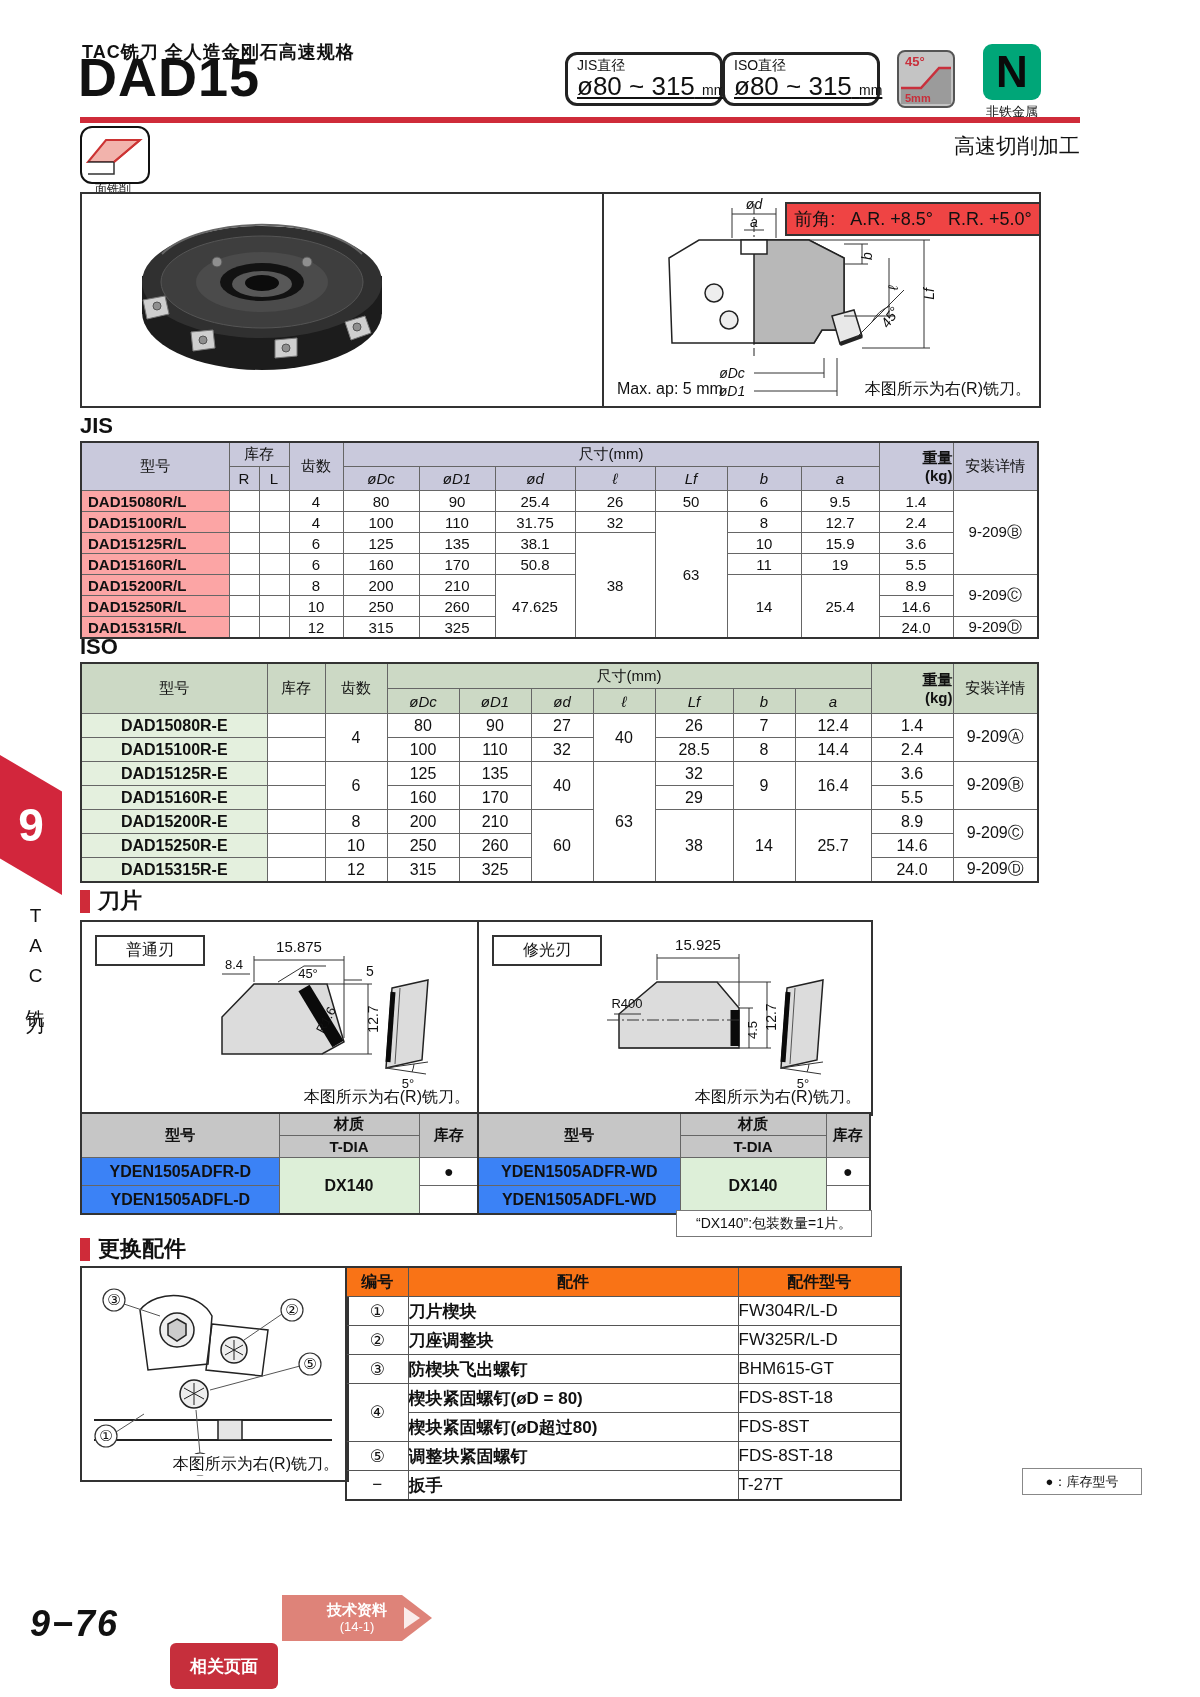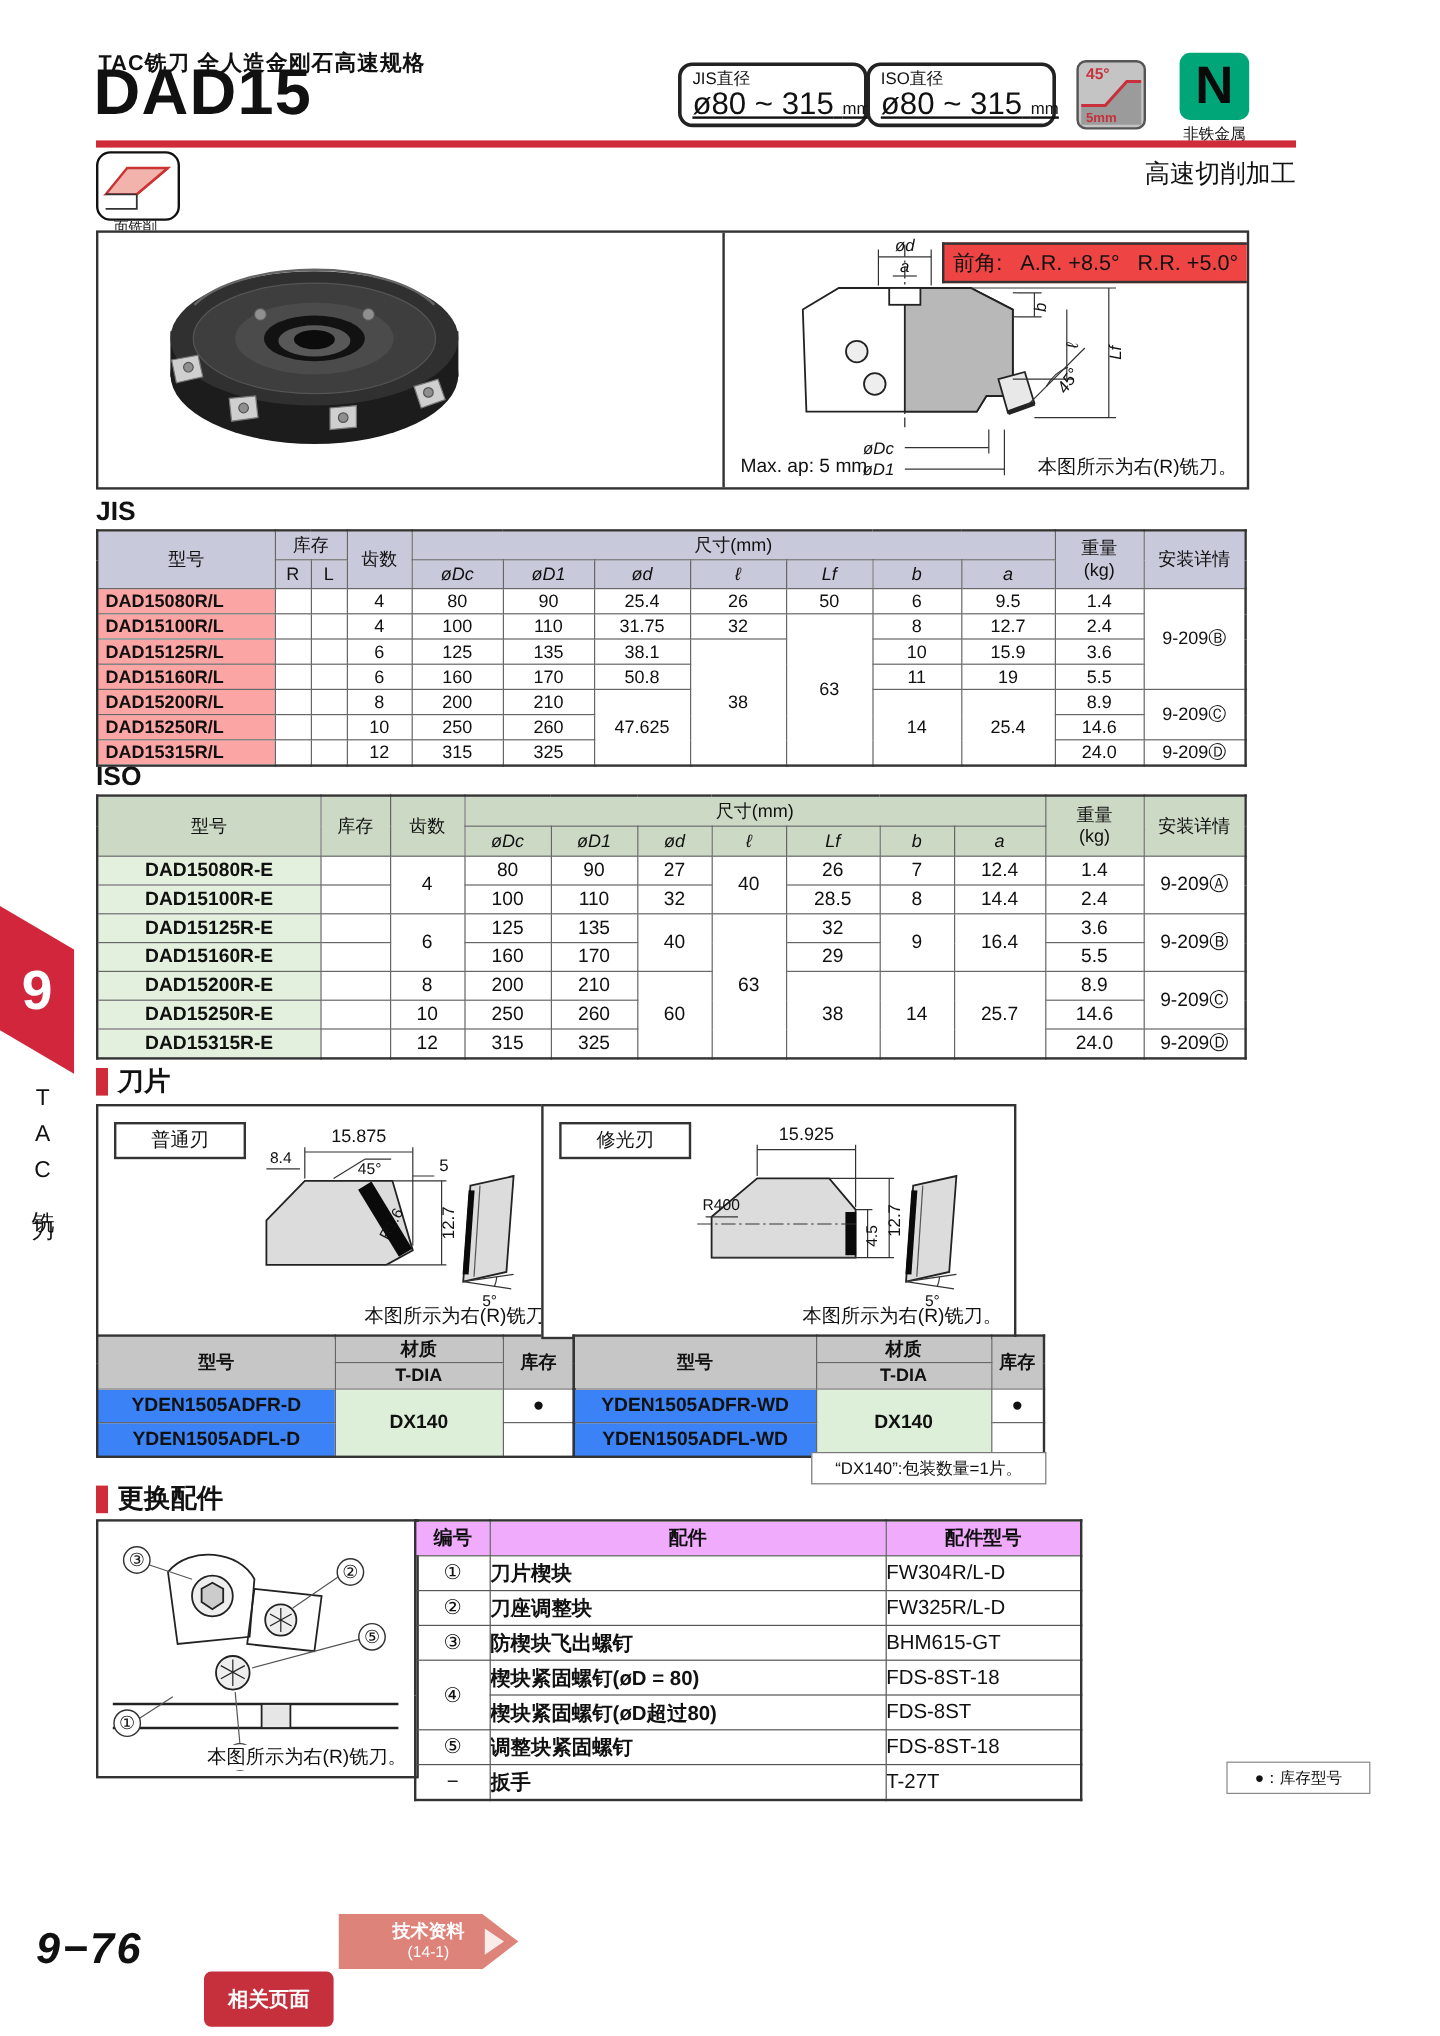--- a/index.html
+++ b/index.html
@@ -32,21 +32,21 @@
   
   table.tbl{border-collapse:collapse;table-layout:fixed;border:2px solid #333;}
   table.tbl th,table.tbl td{border:1px solid #666;text-align:center;padding:0;
      overflow:hidden;white-space:nowrap;font-weight:normal;}
   .jis-tbl th{background:#c9c9dc;font-size:15px;height:23px;}
   .jis-tbl td{font-size:15px;height:20px;}
   .iso-tbl th{background:#ccd9c5;font-size:15px;height:24px;}
   .iso-tbl td{font-size:16px;height:23px;}
   .jis-tbl td.mdl{background:#fca5a5;text-align:left;padding-left:6px;font-weight:bold;}
   .iso-tbl td.mdl{background:#e4f0de;font-weight:bold;}
-  .dimhead{font-weight:normal;}
+  .dimhead{font-weight:bold;text-align:right;}
   .wt-head div{line-height:1.15;}
 
   
   .sec-label{font-size:22px;font-weight:bold;}
   .sec-bar{width:10px;height:23px;background:#cf2b39;display:inline-block;}
   .sec-head{display:flex;gap:8px;align-items:center;}
   .sec-head .t{font-size:22px;font-weight:bold;}
 
   
   .diag-box{border:2px solid #333;background:#fff;}
@@ -56,21 +56,21 @@
   table.ins-tbl th,table.ins-tbl td{border:1px solid #666;text-align:center;padding:0;white-space:nowrap;overflow:hidden;}
   table.ins-tbl th{background:#c6c6c6;font-size:15px;height:21px;font-weight:bold;}
   table.ins-tbl td{font-size:16px;height:27px;}
   td.ins-mdl{background:#3b82f6;font-weight:bold;font-size:15px;}
   td.ins-grade{background:#ddefd8;font-weight:bold;}
   .pack-note{border:1.5px solid #777;font-size:14px;display:flex;align-items:center;justify-content:center;background:#fff;}
 
   
   table.sp-tbl{border-collapse:collapse;table-layout:fixed;border:2px solid #333;}
   table.sp-tbl th,table.sp-tbl td{border:1px solid #555;padding:0;white-space:nowrap;overflow:hidden;}
-  table.sp-tbl th{background:#f0abfc;font-size:16px;height:28px;text-align:center;font-weight:bold;}
+  table.sp-tbl th{background:#f97316;font-size:16px;height:28px;text-align:center;font-weight:bold;}
   table.sp-tbl td{font-size:17px;height:28px;}
   td.sp-no{text-align:center;}
   td.sp-part{text-align:left;padding-left:10px;font-weight:bold;}
   td.sp-pn{text-align:left;padding-left:10px;}
   .stock-note{border:1.5px solid #888;font-size:13px;display:flex;align-items:center;justify-content:center;background:#fff;}
 
   
   .chapter-tab{background:#d2263c;clip-path:polygon(0 0,100% 26%,100% 100%,0 74%);
       display:flex;align-items:center;justify-content:center;}
   .chapter-num{color:#fff;font-size:46px;font-weight:bold;}
@@ -534,21 +534,21 @@
         <td class="ins-grade" rowspan="2">DX140</td>
         <td>●</td>
       </tr>
       <tr>
         <td class="ins-mdl">YDEN1505ADFL-D</td>
         <td></td>
       </tr>
     </tbody>
   </table>
 
-  <div class="abs diag-box" style="left:451px;top:920px;width:392px;height:192px;">
+  <div class="abs diag-box" style="left:477px;top:920px;width:392px;height:192px;">
     <div class="tag-box" style="left:13px;top:13px;width:106px;height:27px;">修光刃</div>
     <svg class="abs" style="left:0;top:0;" width="388" height="188" viewBox="0 0 388 188">
       <g stroke="#222" stroke-width="1.5" fill="#dcdcdc">
         <polygon points="140,92 178,60 238,60 260,86 260,126 140,126"></polygon>
         <line x1="256" y1="88" x2="256" y2="124" stroke="#0a0a0a" stroke-width="9"></line>
         <polygon points="308,66 344,58 338,138 302,146"></polygon>
         <line x1="309" y1="70" x2="304" y2="140" stroke="#0a0a0a" stroke-width="5"></line>
         <line x1="316" y1="66" x2="311" y2="142" stroke="#555" stroke-width="1"></line>
       </g>
       <g stroke="#333" stroke-width="1" fill="none">

